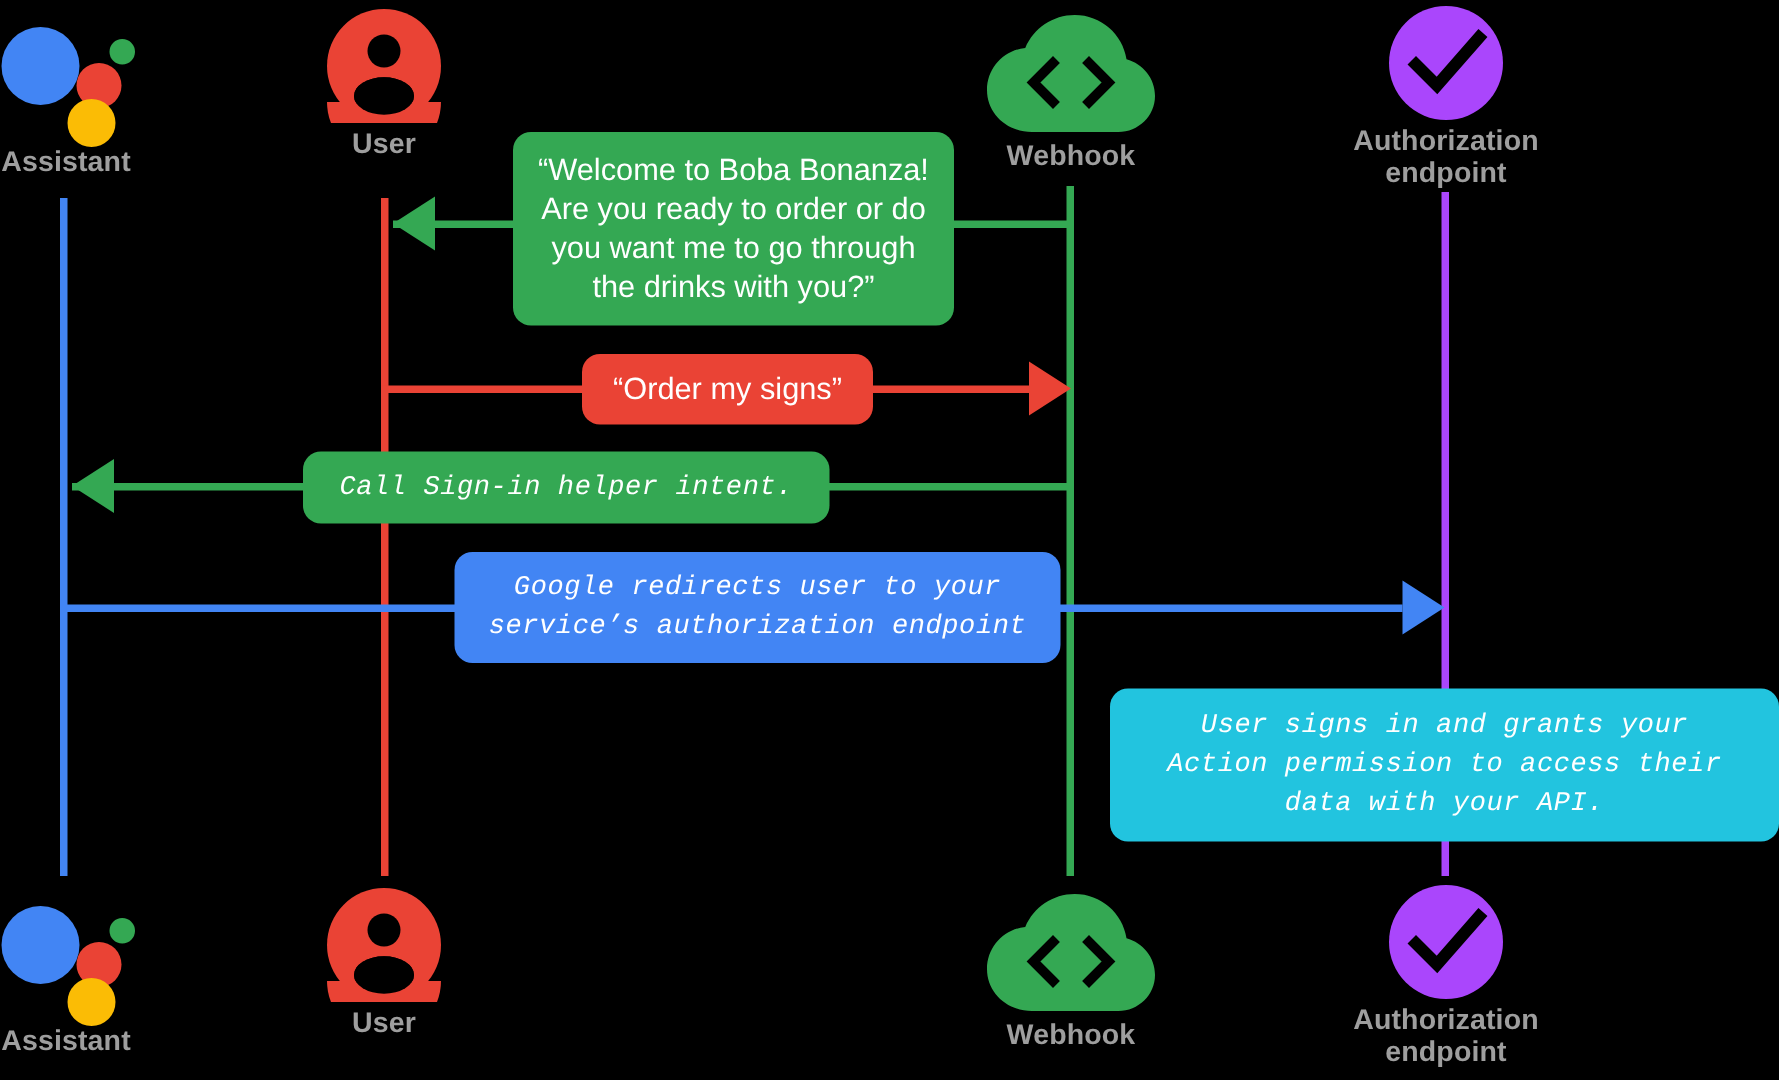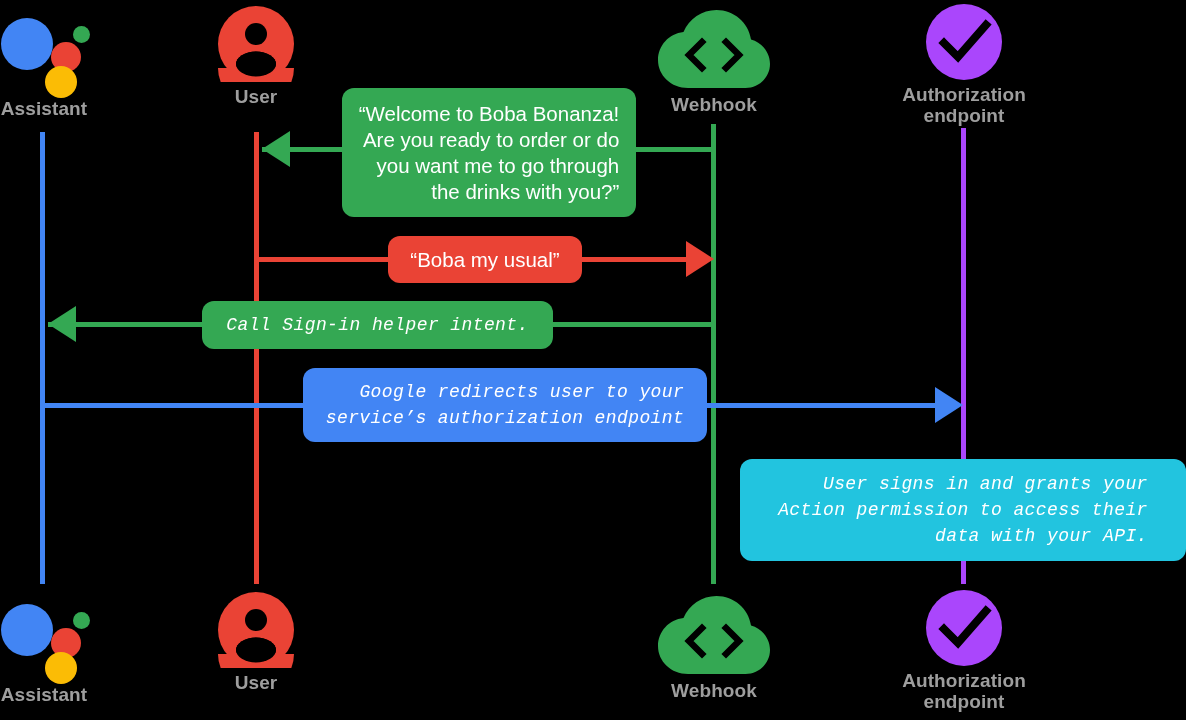--- a/index.html
+++ b/index.html
@@ -44,21 +44,21 @@
   .arrow-line { position: absolute; height: 5px; }
   .arrow-head { position: absolute; width: 0; height: 0; }
   .arrow-head.left  { border-top: 18px solid transparent; border-bottom: 18px solid transparent; }
   .arrow-head.right { border-top: 18px solid transparent; border-bottom: 18px solid transparent; }
 
   
   .bubble {
     position: absolute;
     border-radius: 12px;
     color: #fff;
-    text-align: right;
+    text-align: center;
     display: flex;
     align-items: center;
     justify-content: center;
     white-space: pre-line;
   }
   .bubble.sans { font-family: "Liberation Sans", sans-serif; font-size: 20.5px; line-height: 26px; }
   .bubble.mono { font-family: "Liberation Mono", monospace; font-style: italic; font-size: 18px; line-height: 26px; letter-spacing: .4px; }
 </style>
 </head>
 <body>
@@ -118,21 +118,21 @@
 
   <div class="arrow-line" style="left:262px; top:147px; width:452px; background:#34A853;"></div>
   <div class="arrow-head left" style="left:262px; top:131px; border-right:28px solid #34A853;"></div>
   <div class="bubble sans" style="left:342px; top:88px; width:294px; height:129px; background:#34A853; padding:0 14px;">“Welcome to Boba Bonanza!
 Are you ready to order or do
 you want me to go through
 the drinks with you?”</div>
 
   <div class="arrow-line" style="left:254px; top:257px; width:432px; background:#EA4335;"></div>
   <div class="arrow-head right" style="left:686px; top:241px; border-left:28px solid #EA4335;"></div>
-  <div class="bubble sans" style="left:388px; top:236px; width:194px; height:47px; background:#EA4335; padding:0 12px;">“Boba my usual”</div>
+  <div class="bubble sans" style="left:388px; top:236px; width:194px; height:47px; background:#EA4335; padding:0 12px;">“Order my signs”</div>
 
   <div class="arrow-line" style="left:48px; top:322px; width:666px; background:#34A853;"></div>
   <div class="arrow-head left" style="left:48px; top:306px; border-right:28px solid #34A853;"></div>
   <div class="bubble mono" style="left:202px; top:301px; width:351px; height:48px; background:#34A853; padding:0 14px;">Call Sign-in helper intent.</div>
 
   <div class="arrow-line" style="left:40px; top:403px; width:895px; background:#4285F4;"></div>
   <div class="arrow-head right" style="left:935px; top:387px; border-left:28px solid #4285F4;"></div>
   <div class="bubble mono" style="left:303px; top:368px; width:404px; height:74px; background:#4285F4; padding:0 12px;">Google redirects user to your
 service’s authorization endpoint</div>
 

